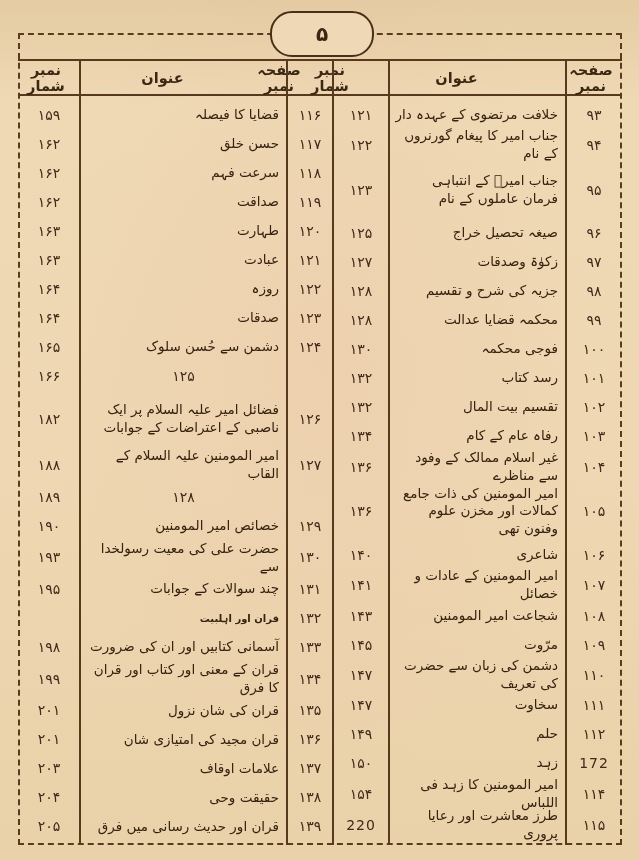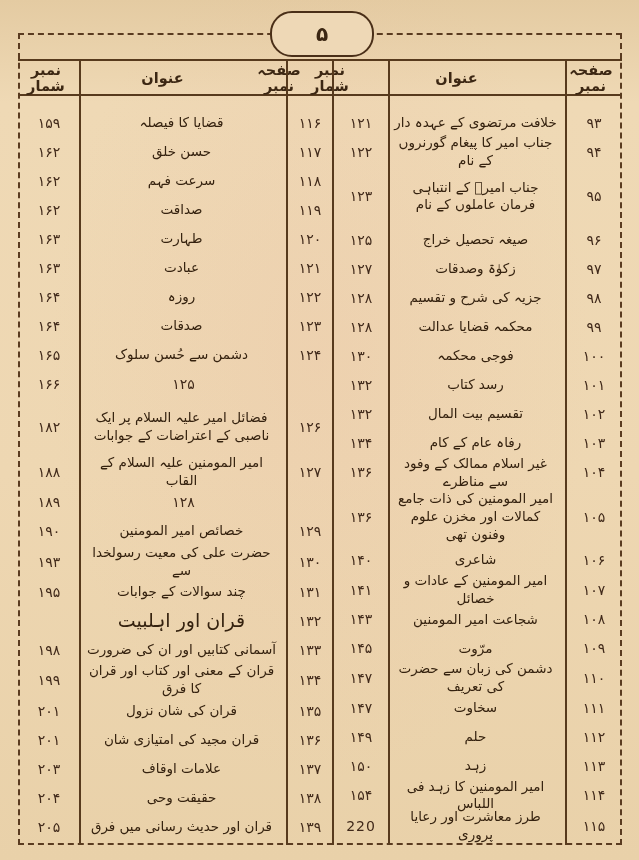--- a/index.html
+++ b/index.html
@@ -35,37 +35,37 @@
     display:grid;grid-template-columns:62px 207px 46px 56px 177px 56px;
     height:33px;align-items:center;border-bottom:2px solid #573a1d;
     font-weight:bold;font-size:14.5px;text-align:center;direction:rtl;
   }
   .thead .hcell{direction:rtl;unicode-bidi:plaintext;}
   .tbody{
     position:absolute;left:0;right:0;top:35px;bottom:0;overflow:hidden;
   }
   .half{
     position:absolute;top:0;bottom:0;display:flex;flex-direction:column;
-    justify-content:space-between;padding:12px 0 4px 0;box-sizing:border-box;
+    justify-content:space-between;padding:4px 0 4px 0;box-sizing:border-box;
   }
   .half-left{left:0;width:315px;}
   .half-right{left:315px;width:289px;}
   .trow{display:grid;align-items:center;min-height:29px;}
   .half-left  .trow{grid-template-columns:62px 207px 46px;}
   .half-right .trow{grid-template-columns:56px 177px 56px;}
   .trow.h2{min-height:58px;}
   .cell{overflow:hidden;}
   .cell.page,.cell.serial{
     text-align:center;font-size:14px;letter-spacing:1px;color:#40291a;
   }
   .cell.title{
-    direction:rtl;text-align:center;font-size:13.5px;line-height:1.32;
+    direction:rtl;text-align:right;font-size:13.5px;line-height:1.32;
     padding:0 8px 0 4px;color:#35220f;
   }
-  .trow.section .cell.title{text-align:center;font-weight:normal;font-size:19px;}
+  .trow.section .cell.title{text-align:right;font-weight:bold;font-size:10px;}
 </style>
 </head>
 <body>
 
 <div class="frame"></div>
 
 <div class="pill">
   <span>۵</span>
 </div>
 
@@ -304,21 +304,21 @@
           <div class="cell serial">۱۱۱</div>
         </div>
         <div class="trow">
           <div class="cell page">۱۴۹</div>
           <div class="cell title">حلم</div>
           <div class="cell serial">۱۱۲</div>
         </div>
         <div class="trow">
           <div class="cell page">۱۵۰</div>
           <div class="cell title">زہد</div>
-          <div class="cell serial">۱۱۳</div>
+          <div class="cell serial">172</div>
         </div>
         <div class="trow">
           <div class="cell page">۱۵۴</div>
           <div class="cell title">امیر المومنین کا زہد فی اللباس</div>
           <div class="cell serial">۱۱۴</div>
         </div>
         <div class="trow">
           <div class="cell page">220</div>
           <div class="cell title">طرز معاشرت اور رعایا پروری</div>
           <div class="cell serial">۱۱۵</div>

